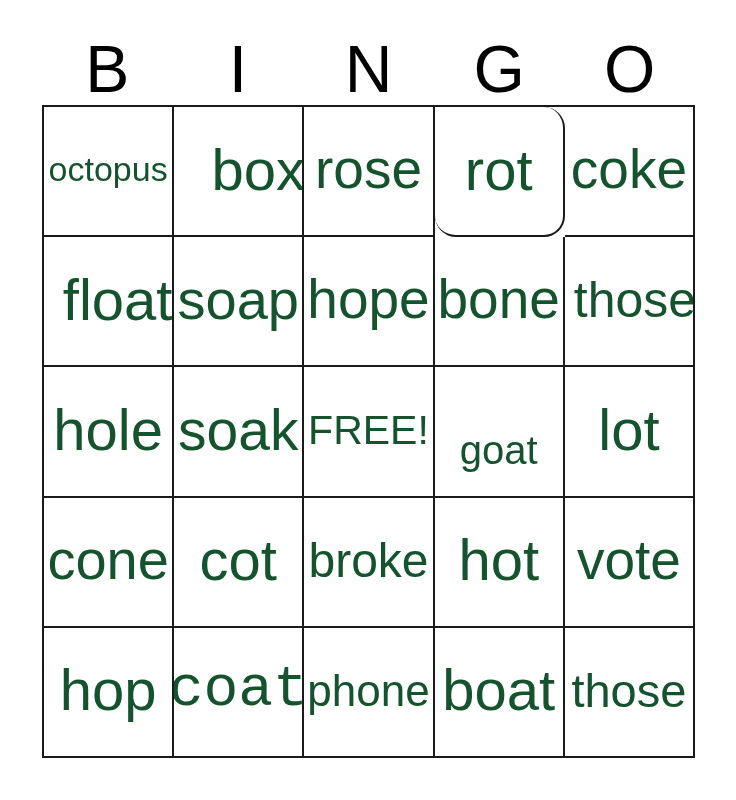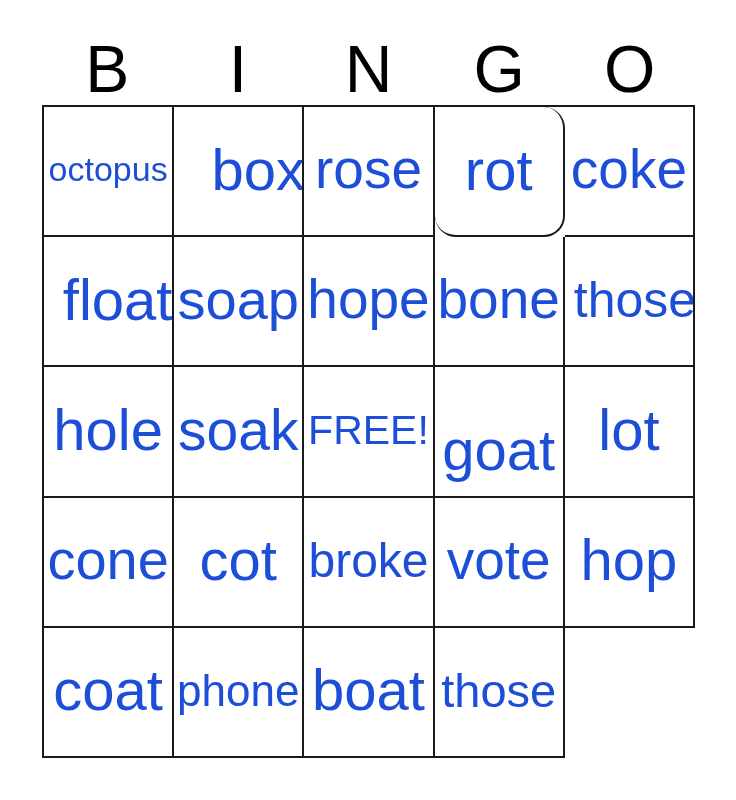--- a/index.html
+++ b/index.html
@@ -71,21 +71,21 @@
     background: #ffffff;
     position: relative;
   }
 
   .cell-text {
     display: block;
     white-space: nowrap;
     text-align: center;
     line-height: 1.05;
     font-weight: 400;
-    color: #1d4ed8;
+    color: #14532d;
     
     font-size: 58px;
     transform: translateY(-1px);
     user-select: none;
   }
 </style>
 </head>
 <body style="background: rgb(255, 255, 255);">
 
 <div id="card">
@@ -135,43 +135,46 @@
     <div class="cell" style="border-right-color: rgb(26, 26, 26); border-bottom-color: rgb(26, 26, 26); background: rgb(255, 255, 255);">
         <span class="cell-text" style="font-size: 58px;">hole</span>
       </div>
     <div class="cell" style="border-right-color: rgb(26, 26, 26); border-bottom-color: rgb(26, 26, 26); background: rgb(255, 255, 255);">
         <span class="cell-text" style="font-size: 57px;">soak</span>
       </div>
     <div class="cell" style="border-right-color: rgb(26, 26, 26); border-bottom-color: rgb(26, 26, 26); background: rgb(255, 255, 255);">
         <span class="cell-text" style="font-size: 41px;">FREE!</span>
       </div>
     <div class="cell" style="border-right-color: rgb(26, 26, 26); border-bottom-color: rgb(26, 26, 26); background: rgb(255, 255, 255);">
-        <span class="cell-text" style="font-size: 58px; margin-top: 40px;">goat</span>
+        <span class="cell-text" style="font-size: 40px; margin-top: 40px;">goat</span>
       </div>
     <div class="cell" style="border-right-color: rgb(26, 26, 26); border-bottom-color: rgb(26, 26, 26); background: rgb(255, 255, 255);">
         <span class="cell-text" style="font-size: 58px;">lot</span>
       </div>
 
     <div class="cell" style="border-right-color: rgb(26, 26, 26); border-bottom-color: rgb(26, 26, 26); background: rgb(255, 255, 255);">
         <span class="cell-text" style="font-size: 56px;">cone</span>
       </div>
     <div class="cell" style="border-right-color: rgb(26, 26, 26); border-bottom-color: rgb(26, 26, 26); background: rgb(255, 255, 255);">
         <span class="cell-text" style="font-size: 58px;">cot</span>
       </div>
     <div class="cell" style="border-right-color: rgb(26, 26, 26); border-bottom-color: rgb(26, 26, 26); background: rgb(255, 255, 255);">
         <span class="cell-text" style="font-size: 48px;">broke</span>
       </div>
     <div class="cell" style="border-right-color: rgb(26, 26, 26); border-bottom-color: rgb(26, 26, 26); background: rgb(255, 255, 255);">
+        <span class="cell-text" style="font-size: 58px;">hot</span>
+      </div>
+    <div class="cell" style="border-right-color: rgb(26, 26, 26); border-bottom-color: rgb(26, 26, 26); background: rgb(255, 255, 255);">
         <span class="cell-text" style="font-size: 55px;">vote</span>
       </div>
 
     <div class="cell" style="border-right-color: rgb(26, 26, 26); border-bottom-color: rgb(26, 26, 26); background: rgb(255, 255, 255);">
         <span class="cell-text" style="font-size: 58px;">hop</span>
       </div>
-    <div class="cell" style="border-right-color: rgb(26, 26, 26); border-bottom-color: rgb(26, 26, 26); background: rgb(255, 255, 255);">
+    <div class="cell" style="border-right-color: rgb(26, 26, 26); border-bottom-color: rgb(26, 26, 26); background: rgb(255, 255, 255); font-family: Liberation Mono, monospace;">
         <span class="cell-text" style="font-size: 58px;">coat</span>
       </div>
     <div class="cell" style="border-right-color: rgb(26, 26, 26); border-bottom-color: rgb(26, 26, 26); background: rgb(255, 255, 255);">
         <span class="cell-text" style="font-size: 44px;">phone</span>
       </div>
     <div class="cell" style="border-right-color: rgb(26, 26, 26); border-bottom-color: rgb(26, 26, 26); background: rgb(255, 255, 255);">
         <span class="cell-text" style="font-size: 58px;">boat</span>
       </div>
     <div class="cell" style="border-right-color: rgb(26, 26, 26); border-bottom-color: rgb(26, 26, 26); background: rgb(255, 255, 255);">
         <span class="cell-text" style="font-size: 47px;">those</span>

